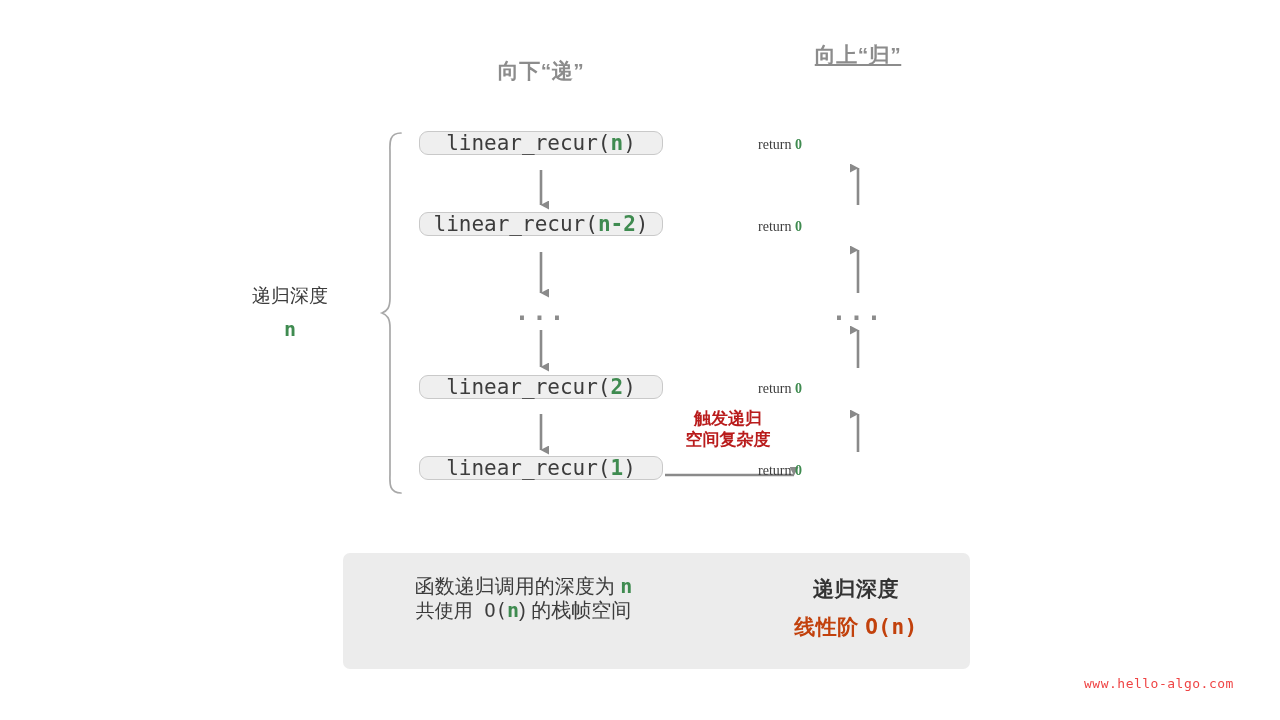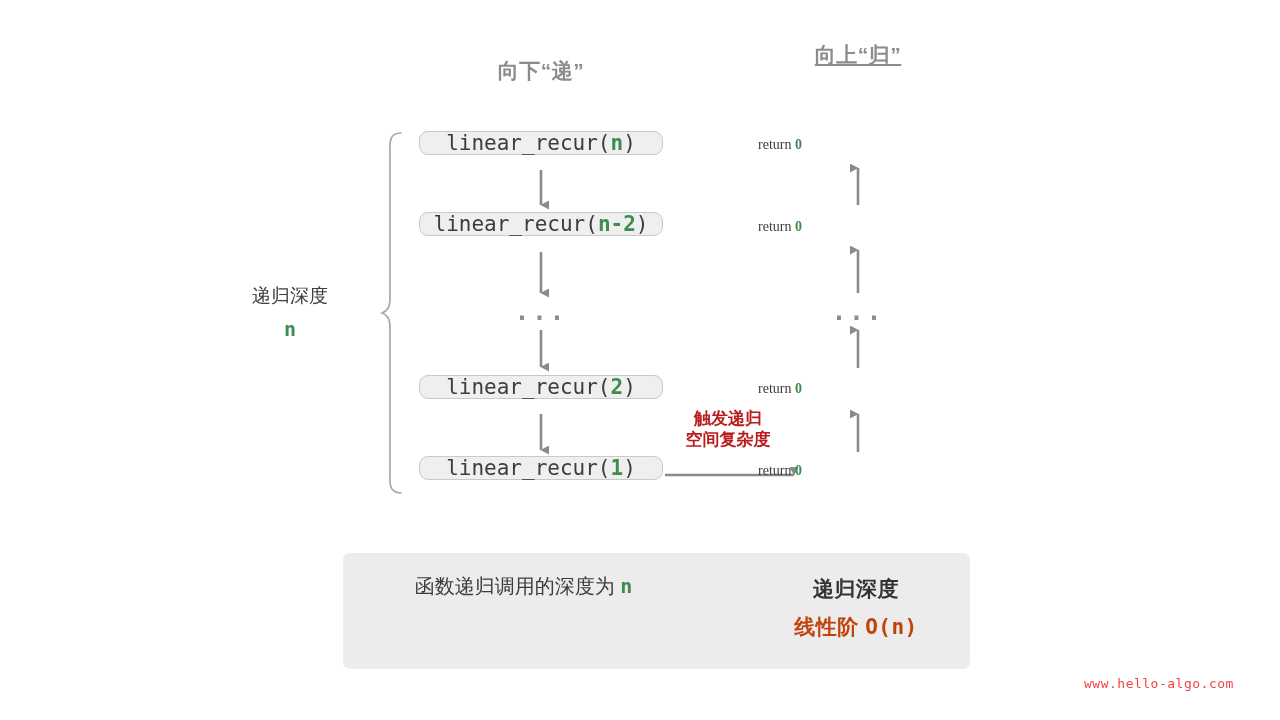--- a/index.html
+++ b/index.html
@@ -268,20 +268,21 @@
 
   <div class="abs trigger-note" style="left:652px; top:408px; width:120px;">
     <div>触发递归</div>
     <div>空间复杂度</div>
   </div>
 
   <div class="abs summary-panel" style="left:327px; top:553px; width:627px; height:116px;"></div>
 
   <div class="abs summary-left" style="left:355px; top:574px; width:305px;">
     <div><span>函数递归调用的深度为 </span><span class="g">n</span></div>
+    <div><span class="mono">共使用 O(</span><span class="g">n</span><span>) 的栈帧空间</span></div>
   </div>
 
   <div class="abs summary-right" style="left:745px; top:575px; width:190px;">
     <span class="title">递归深度</span>
     <span class="value"><span>线性阶 </span><span class="mono">O(n)</span></span>
   </div>
 
   <div class="abs watermark" style="left:1068px; top:676px;">www.hello-algo.com</div>
 
 </div>

